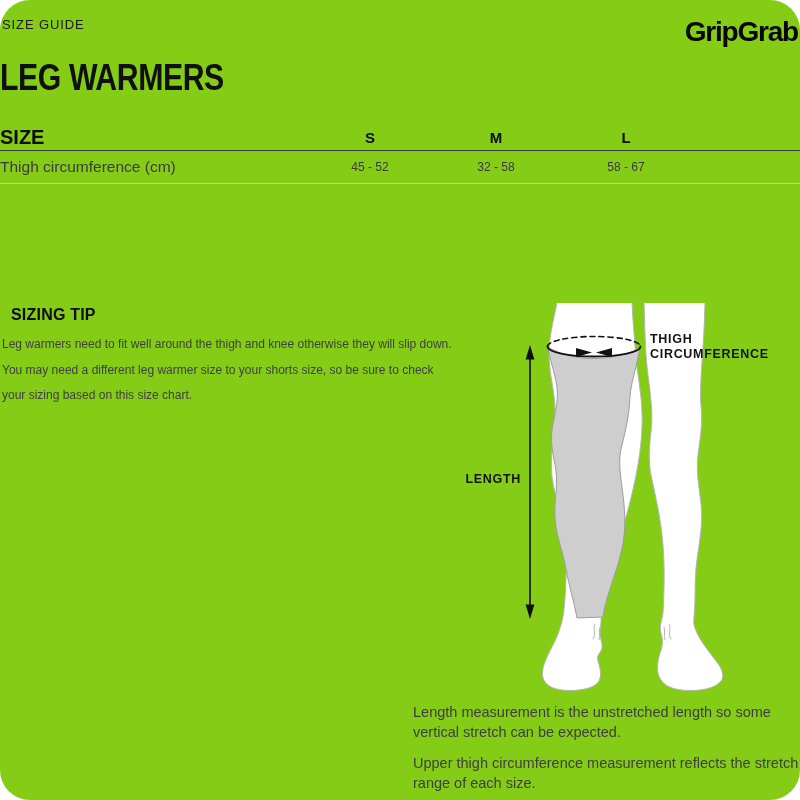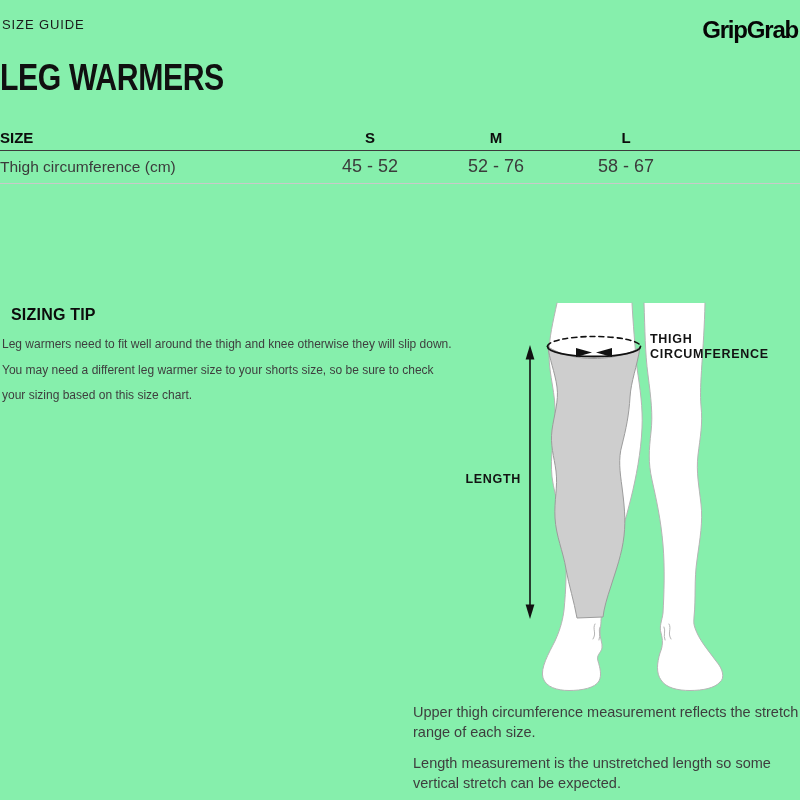--- a/index.html
+++ b/index.html
@@ -1,47 +1,47 @@
 <!DOCTYPE html>
 <html><head>
 <meta charset="utf-8">
 <style>
   html,body{margin:0;padding:0;background:#ffffff;}
   .page{
-    position:relative;width:800px;height:800px;background:#86efac;overflow:hidden;
-    font-family:"Liberation Sans",sans-serif;color:#1a1a1a;
+    position:relative;width:800px;height:800px;background:#84cc16;overflow:hidden;
+    font-family:"Liberation Sans",sans-serif;color:#1a1a1a;border-radius:30px;
   }
   .size-guide-label{
     position:absolute;left:2px;top:17px;font-size:13px;font-weight:500;
     letter-spacing:0.9px;color:#1b1b1b;
   }
   .brand-logo{
-    position:absolute;right:2px;top:16px;font-size:24px;font-weight:800;
+    position:absolute;right:2px;top:16px;font-size:28px;font-weight:800;
     letter-spacing:-1.2px;color:#060606;
   }
   .page-title{
     position:absolute;left:0;top:61px;font-size:36px;line-height:34px;font-weight:800;
     letter-spacing:-0.5px;color:#101010;transform:scaleX(0.84);transform-origin:0 0;
     white-space:nowrap;
   }
   table.size-table{
     position:absolute;left:0;top:125px;width:800px;border-collapse:collapse;
     table-layout:fixed;
   }
   table.size-table td,table.size-table th{padding:0;vertical-align:middle;}
   .col-label{width:38.5%;}
   .col-s{width:15.5%;}.col-m{width:16%;}.col-l{width:16.5%;}.col-sp{width:13.5%;}
   tr.t-head{height:25px;border-bottom:1.5px solid #3c3c3c;}
   tr.t-row{height:33px;}
   tr.t-row-light{border-bottom:1px solid #c9c9c9;}
   tr.t-row-dark{border-bottom:2px solid #141414;}
-  th.corner{font-size:15px;font-weight:800;text-align:left;padding-left:2px;color:#0c0c0c;margin-top:48px;}
+  th.corner{font-size:20px;font-weight:800;text-align:left;padding-left:2px;color:#0c0c0c;margin-top:48px;}
   th.size-col{font-size:15px;font-weight:800;text-align:center;color:#0c0c0c;}
   td.row-label{font-size:15.5px;text-align:left;padding-left:2px;color:#3b3b3b;}
-  td.cell-val{font-size:18px;text-align:center;color:#3b3b3b;margin-top:28px;}
+  td.cell-val{font-size:12px;text-align:center;color:#3b3b3b;margin-top:28px;}
   .tip-heading{
     position:absolute;left:11px;top:306px;font-size:16px;font-weight:800;color:#0c0c0c;
     letter-spacing:0.2px;
   }
   .tip-body{
     position:absolute;left:2px;top:332px;width:452px;font-size:12px;line-height:25.5px;
     color:#3e3e3e;
   }
   .legs-svg{position:absolute;left:410px;top:290px;}
   .notes{position:absolute;left:413px;top:702px;width:386px;}
@@ -72,21 +72,21 @@
         <tr class="t-head">
       <th class="corner">SIZE</th>
       <th class="size-col">S</th>
       <th class="size-col">M</th>
       <th class="size-col">L</th>
       <th></th>
     </tr>
     <tr class="t-row t-row-light">
       <td class="row-label">Thigh circumference (cm)</td>
       <td class="cell-val">45 - 52</td>
-      <td class="cell-val">52 - 76</td>
+      <td class="cell-val">32 - 58</td>
       <td class="cell-val">58 - 67</td>
       <td></td>
     </tr>
   </tbody>
     </table>
 
   <div class="tip-heading">SIZING TIP</div>
   <div class="tip-body">Leg warmers need to fit well around the thigh and knee otherwise they will slip down. You may need a different leg warmer size to your shorts size, so be sure to check your sizing based on this size chart.</div>
 
   <svg class="legs-svg" width="390" height="412" viewBox="410 290 390 412" fill="none" stroke-linecap="round" stroke-linejoin="round">
@@ -130,17 +130,17 @@
     <line x1="530" y1="357" x2="530" y2="607" stroke="#111111" stroke-width="1.6"></line>
     <polygon points="530,345 525.6,359.5 534.4,359.5" fill="#111111" stroke="none"></polygon>
     <polygon points="530,619 525.6,604.5 534.4,604.5" fill="#111111" stroke="none"></polygon>
 
     <text class="svg-label" x="521" y="483" text-anchor="end" stroke="none">LENGTH</text>
     <text class="svg-label" x="650" y="343" stroke="none">THIGH</text>
     <text class="svg-label" x="650" y="358" stroke="none">CIRCUMFERENCE</text>
   </svg>
 
   <div class="notes">
+    <p class="note">Length measurement is the unstretched length so some vertical stretch can be expected.</p>
     <p class="note">Upper thigh circumference measurement reflects the stretch range of each size.</p>
-    <p class="note">Length measurement is the unstretched length so some vertical stretch can be expected.</p>
   </div>
 
 </div>
 
 </body></html>

